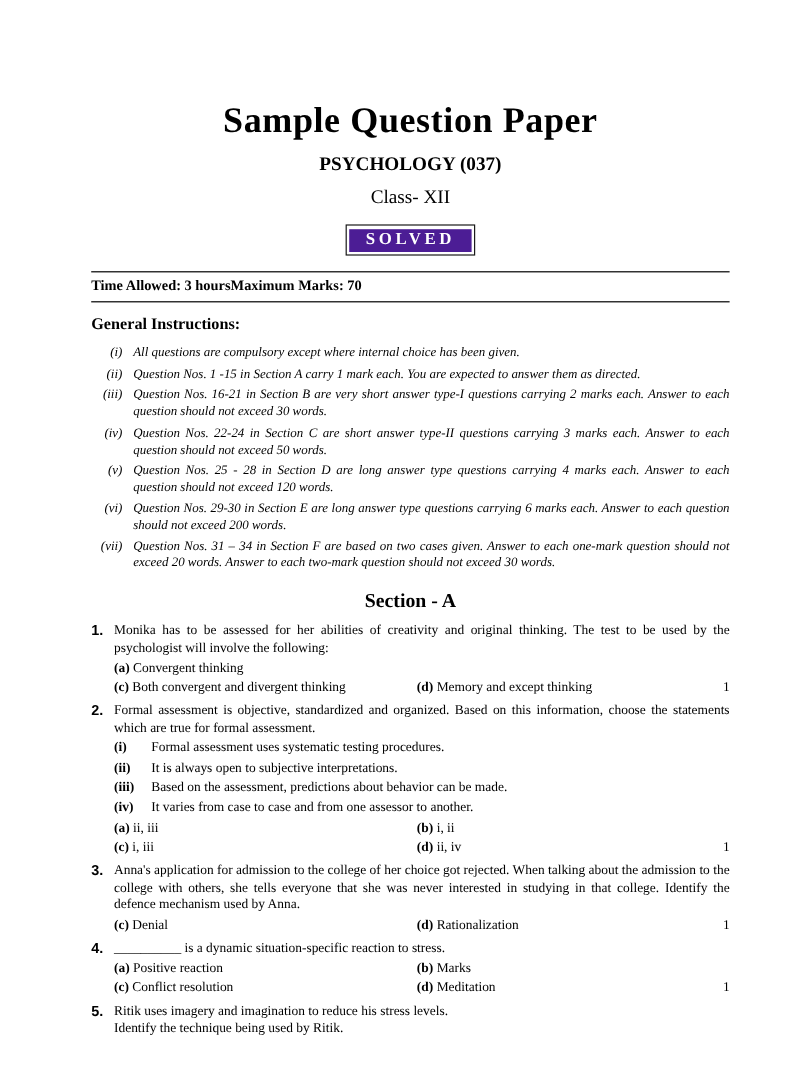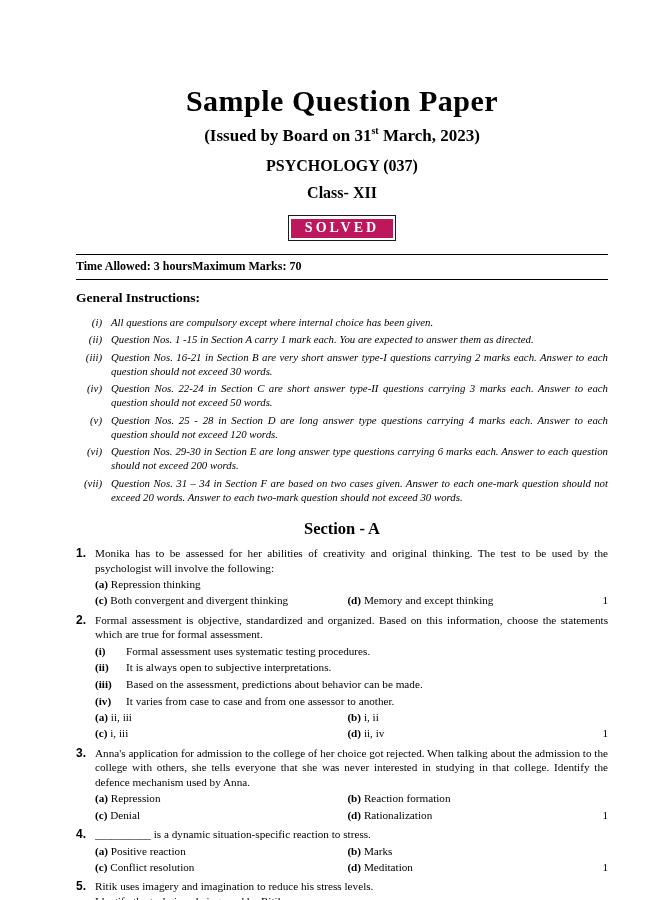--- a/index.html
+++ b/index.html
@@ -6,30 +6,30 @@
   html, body { width: 660px; height: 900px; background: #ffffff; overflow: hidden; }
   body { font-family: "Liberation Serif", serif; color: #000; }
   .page { width: 660px; height: 900px; padding: 84px 52px 10px 76px; }
 
   
   .header { text-align: center; }
   .title { font-size: 30px; font-weight: bold; letter-spacing: 0.5px; }
   .issued { font-size: 17px; font-weight: bold; margin-top: 7px; }
   .issued sup { font-size: 10px; }
   .subject { font-size: 16px; font-weight: bold; margin-top: 11px; }
-  .class-line { font-size: 16px; font-weight: bold; margin-top: 9px; }
+  .class-line { font-size: 16px; font-weight: normal; margin-top: 9px; }
   .solved-wrap { margin-top: 13px; }
   .solved-badge {
     display: inline-block;
     border: 1.5px solid #1a1a1a;
     padding: 2px;
   }
   .solved-badge .inner {
     display: inline-block;
-    background: #be185d;
+    background: #4c1d95;
     color: #ffffff;
     font-weight: bold;
     font-size: 14px;
     letter-spacing: 3px;
     padding: 1px 14px 2px 14px;
   }
 
   
   .meta-row {
     margin-top: 13px;
@@ -73,21 +73,20 @@
   .opt-label { font-weight: bold; }
   .marks { width: 14px; flex: none; text-align: right; }
 </style>
 </head>
 <body>
 
 <div class="page">
 
   <div class="header">
     <div class="title">Sample Question Paper</div>
-    <div class="issued"><span>(Issued by Board on 31</span><sup>st</sup><span> March, 2023)</span></div>
     <div class="subject">PSYCHOLOGY (037)</div>
     <div class="class-line">Class- XII</div>
     <div class="solved-wrap">
       <span class="solved-badge"><span class="inner">SOLVED</span></span>
     </div>
   </div>
 
   <div class="meta-row">
     <span>Time Allowed: 3 hours</span>
     <span>Maximum Marks: 70</span>
@@ -128,21 +127,21 @@
 
   <div class="section-title">Section - A</div>
 
   <div class="question">
     <div class="q-row">
       <span class="q-num">1.</span>
       <div class="q-body">
         <div class="q-text">Monika has to be assessed for her abilities of creativity and original thinking. The test to be used by the psychologist will involve the following:</div>
         <div class="opts">
           <div class="opt-row">
-            <span class="opt-l"><span class="opt-label">(a)</span> <span>Repression thinking</span></span>
+            <span class="opt-l"><span class="opt-label">(a)</span> <span>Convergent thinking</span></span>
             <span class="marks"></span>
           </div>
           <div class="opt-row">
             <span class="opt-l"><span class="opt-label">(c)</span> <span>Both convergent and divergent thinking</span></span>
             <span class="opt-r"><span class="opt-label">(d)</span> <span>Memory and except thinking</span></span>
             <span class="marks">1</span>
           </div>
         </div>
       </div>
     </div>
@@ -185,25 +184,20 @@
     </div>
   </div>
 
   <div class="question">
     <div class="q-row">
       <span class="q-num">3.</span>
       <div class="q-body">
         <div class="q-text">Anna's application for admission to the college of her choice got rejected. When talking about the admission to the college with others, she tells everyone that she was never interested in studying in that college. Identify the defence mechanism used by Anna.</div>
         <div class="opts">
           <div class="opt-row">
-            <span class="opt-l"><span class="opt-label">(a)</span> <span>Repression</span></span>
-            <span class="opt-r"><span class="opt-label">(b)</span> <span>Reaction formation</span></span>
-            <span class="marks"></span>
-          </div>
-          <div class="opt-row">
             <span class="opt-l"><span class="opt-label">(c)</span> <span>Denial</span></span>
             <span class="opt-r"><span class="opt-label">(d)</span> <span>Rationalization</span></span>
             <span class="marks">1</span>
           </div>
         </div>
       </div>
     </div>
   </div>
 
   <div class="question">

